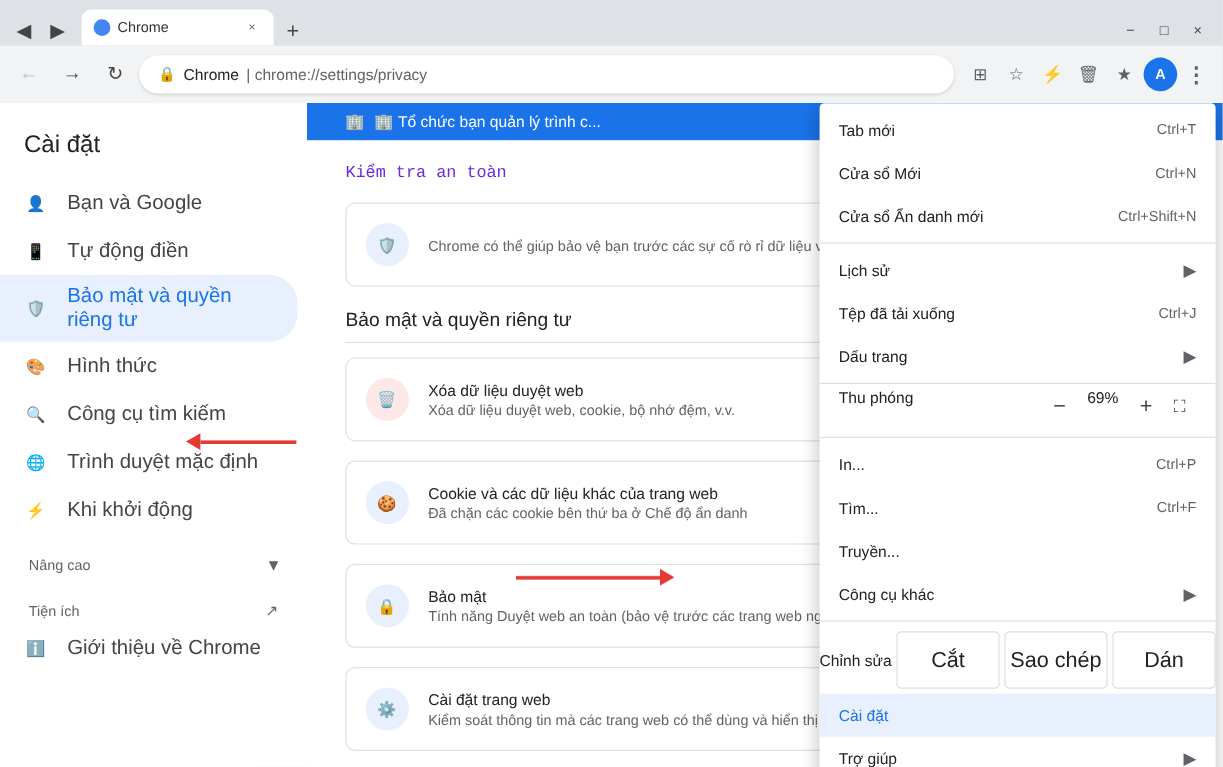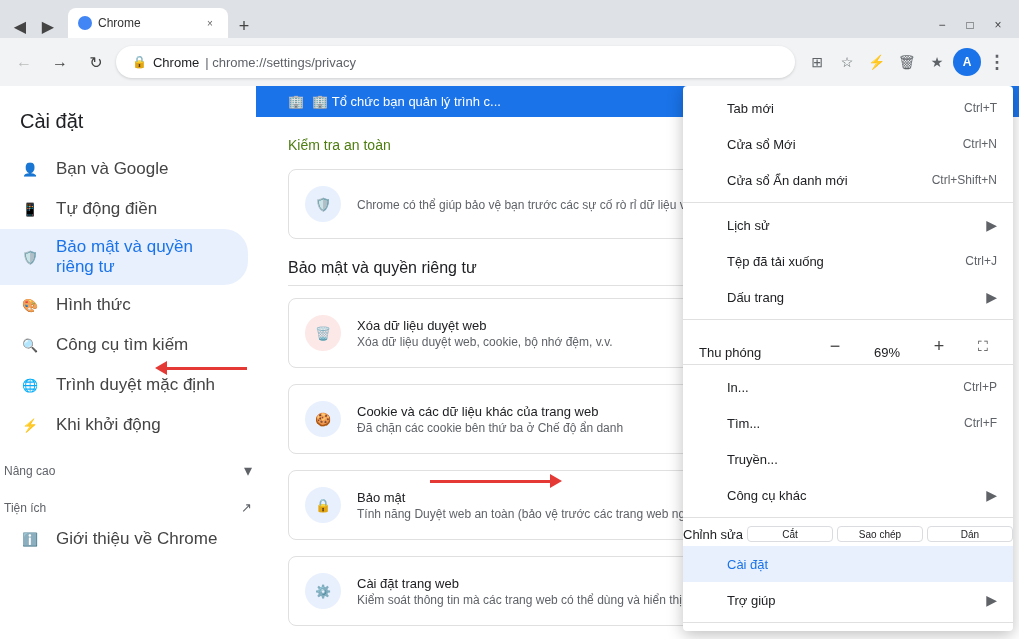--- a/index.html
+++ b/index.html
@@ -38,56 +38,56 @@
     
     .content-area { flex: 1; display: flex; background: #fff; position: relative; overflow: hidden; }
 
     
     .sidebar { width: 256px; background: #fff; padding: 16px 0; flex-shrink: 0; overflow-y: auto; }
     .sidebar-title { font-size: 20px; font-weight: 500; color: #202124; padding: 8px 20px 16px; }
     .sidebar-item { display: flex; align-items: center; padding: 8px 20px; gap: 16px; cursor: pointer; border-radius: 0 24px 24px 0; margin-right: 8px; color: #444; min-height: 40px; }
     .sidebar-item.active { background: #e8f0fe; color: #1a73e8; }
     .sidebar-item .item-icon { width: 20px; height: 20px; display: flex; align-items: center; justify-content: center; flex-shrink: 0; }
     .sidebar-item .item-label { font-size: 17px; }
-    .sidebar-section { font-size: 12px; color: #5f6368; padding: 16px 4px 4px; font-weight: 500; display: flex; align-items: center; justify-content: space-between; }
+    .sidebar-section { font-size: 12px; color: #5f6368; padding: 16px 24px 4px; font-weight: 500; display: flex; align-items: center; justify-content: space-between; }
     .sidebar-section .expand-icon { font-size: 16px; }
 
     
     .main-content { flex: 1; overflow-y: auto; padding: 0; background: #fff; }
     .org-banner { background: #1a73e8; color: #fff; padding: 8px 32px; font-size: 13px; display: flex; align-items: center; gap: 8px; }
     .settings-main { padding: 20px 32px; }
-    .settings-section-title { font-size: 14px; font-weight: 500; color: #4d7c0f; margin-bottom: 16px; }
+    .settings-section-title { font-size: 14px; font-weight: 500; color: #6d28d9; margin-bottom: 16px; font-family: Liberation Mono, monospace; }
     .settings-card { border: 1px solid #e0e0e0; border-radius: 8px; padding: 16px; margin-bottom: 16px; display: flex; align-items: center; gap: 16px; cursor: pointer; }
     .settings-card-icon { width: 36px; height: 36px; border-radius: 50%; display: flex; align-items: center; justify-content: center; flex-shrink: 0; }
     .settings-card-icon.shield { background: #e8f0fe; color: #1a73e8; }
     .settings-card-icon.delete { background: #fce8e6; color: #d93025; }
     .settings-card-icon.cookie { background: #e8f0fe; color: #1a73e8; }
     .settings-card-icon.security { background: #e8f0fe; color: #1a73e8; }
     .settings-card-icon.webpage { background: #e8f0fe; color: #1a73e8; }
     .settings-card-title { font-size: 13px; font-weight: 500; color: #202124; }
     .settings-card-desc { font-size: 12px; color: #5f6368; margin-top: 2px; }
     .settings-card-content { flex: 1; }
     .section-header { font-size: 16px; font-weight: 400; color: #202124; margin: 20px 0 12px; padding-bottom: 8px; border-bottom: 1px solid #e0e0e0; }
 
     
     .context-menu { position: absolute; right: 6px; top: 0px; width: 330px; background: #fff; border-radius: 4px; box-shadow: 0 4px 16px rgba(0,0,0,0.25); z-index: 1000; padding: 4px 0; }
     .menu-item { display: flex; align-items: center; padding: 6px 16px; cursor: pointer; color: #202124; font-size: 13px; min-height: 36px; }
     .menu-item.active, .menu-item.highlighted { background: #e8f0fe; color: #1a73e8; }
-    .menu-item-label { flex: 1; margin-left: 28px; }
+    .menu-item-label { flex: 1; }
     .menu-item-shortcut { color: #5f6368; font-size: 12px; margin-left: 16px; }
     .menu-item-arrow { color: #5f6368; font-size: 14px; margin-left: 8px; }
     .menu-divider { height: 1px; background: #e0e0e0; margin: 4px 0; }
-    .zoom-control { display: flex; align-items: flex-end; gap: 16px; padding: 0 16px; min-height: 36px; }
+    .zoom-control { display: flex; align-items: flex-start; gap: 0; padding: 0 16px; min-height: 36px; }
     .zoom-label { flex: 1; font-size: 13px; color: #202124; }
     .zoom-btn { width: 28px; height: 28px; border: none; background: transparent; cursor: pointer; display: flex; align-items: center; justify-content: center; font-size: 18px; color: #444; border-radius: 50%; }
     .zoom-value { font-size: 13px; color: #202124; min-width: 44px; text-align: center; }
     .zoom-expand { width: 28px; height: 28px; border: none; background: transparent; cursor: pointer; display: flex; align-items: center; justify-content: center; font-size: 14px; color: #444; }
     .edit-row { display: flex; align-items: center; padding: 4px 0; gap: 4px; }
     .edit-row-label { font-size: 13px; color: #202124; flex: 0 0 60px; }
-    .edit-btn { flex: 1; height: 16px; border: 1px solid #dadce0; background: #fff; border-radius: 4px; cursor: pointer; font-size: 10px; color: #202124; display: flex; align-items: center; justify-content: center; }
+    .edit-btn { flex: 1; height: 48px; border: 1px solid #dadce0; background: #fff; border-radius: 4px; cursor: pointer; font-size: 18px; color: #202124; display: flex; align-items: center; justify-content: center; }
   </style>
 </head>
 <body>
 
 <div class="browser-frame">
 
   <div class="tab-bar">
     <div class="tab-group-left">
       <button class="tab-nav-btn">◀</button>
       <button class="tab-nav-btn">▶</button>

